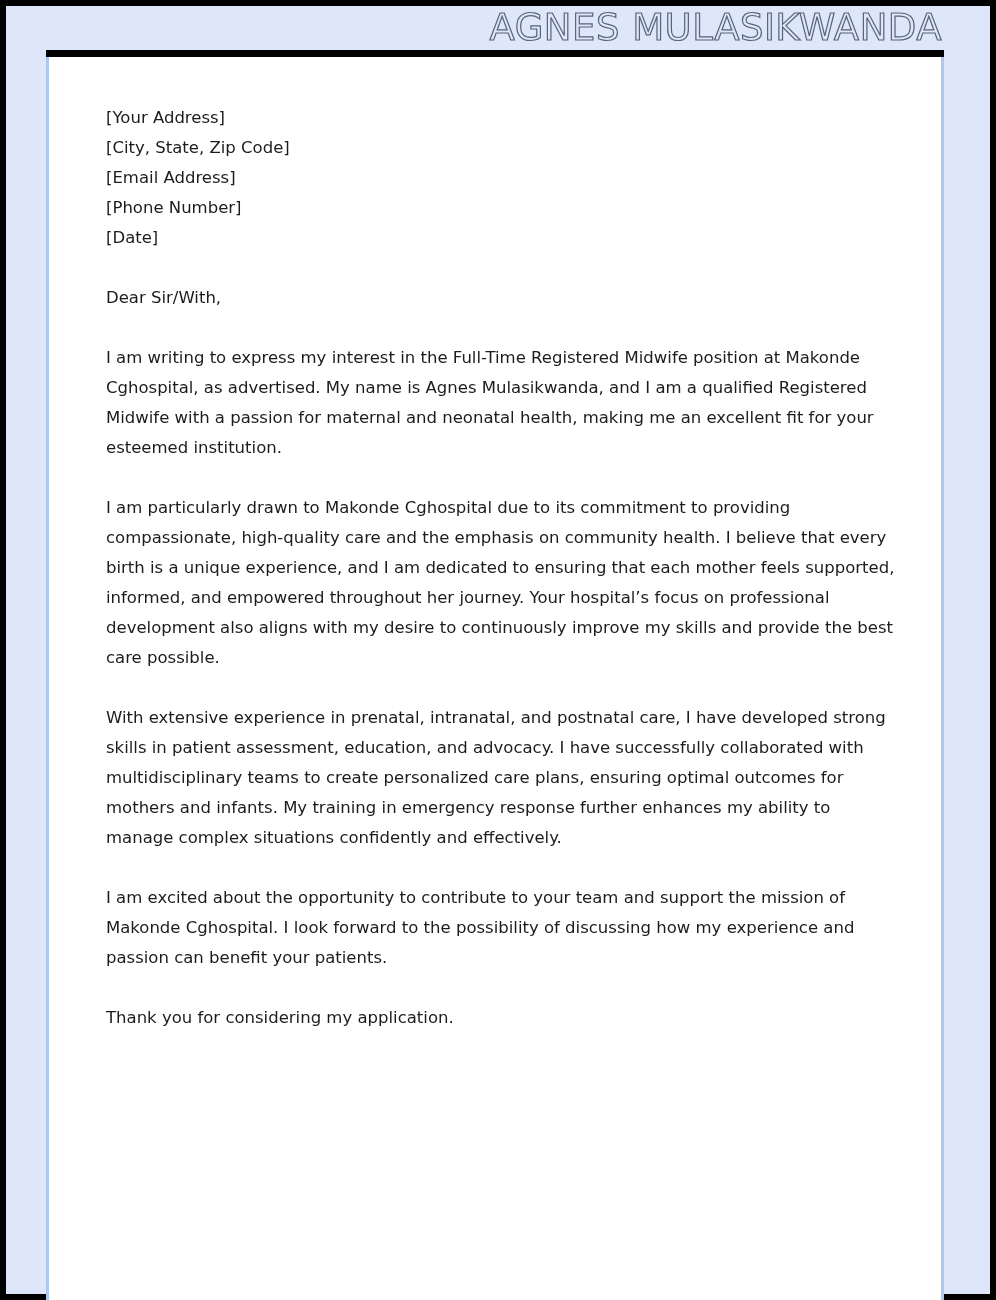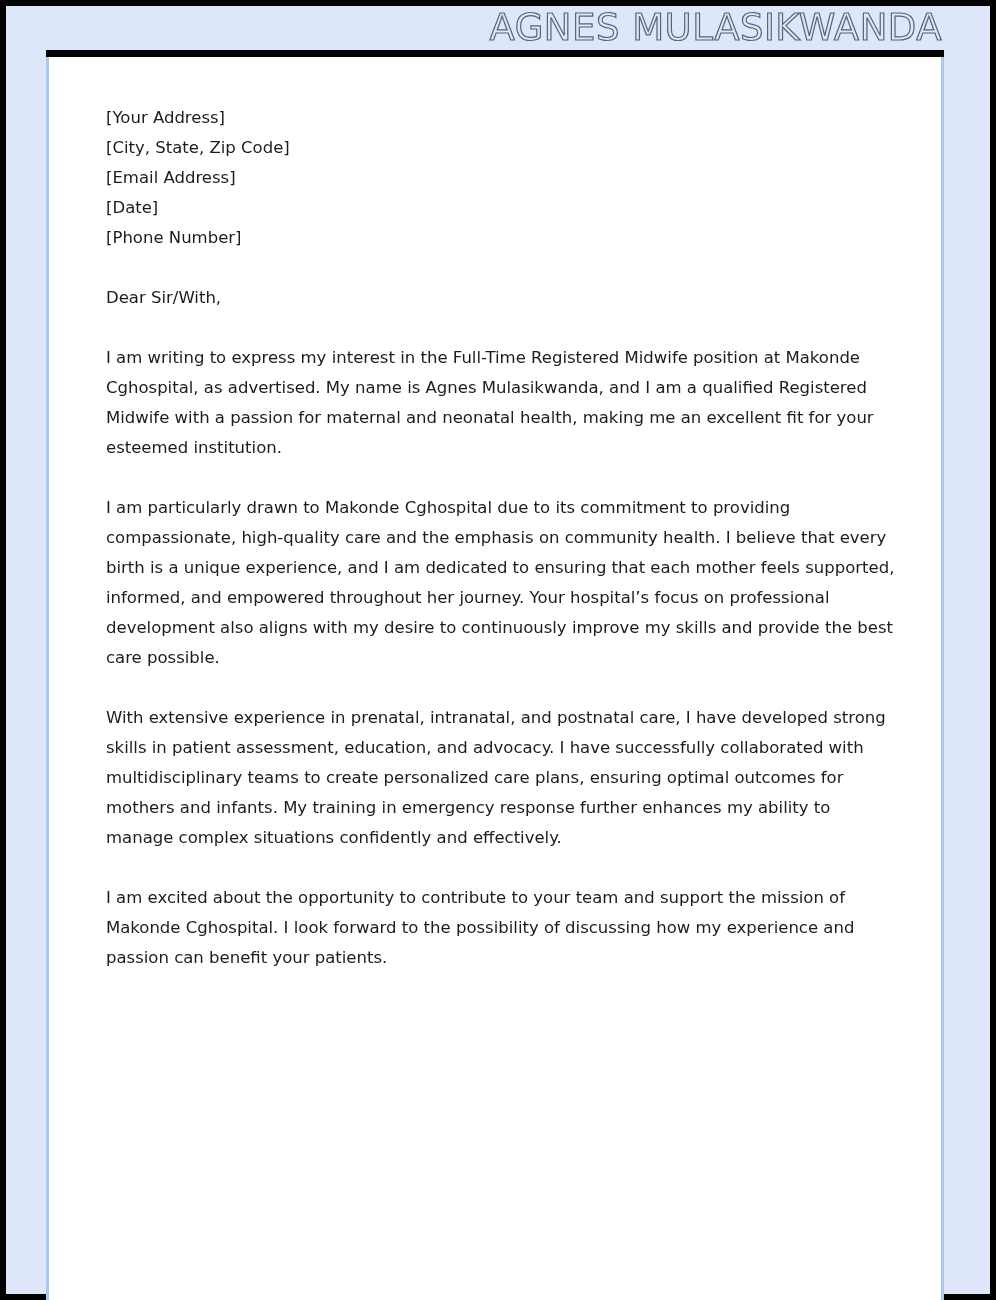--- a/index.html
+++ b/index.html
@@ -130,22 +130,22 @@
   <div class="black-bar"></div>
 
   <div class="page">
 
     <div class="letter-body">
 
       <div>
         <span class="addr-line">[Your Address]</span>
         <span class="addr-line">[City, State, Zip Code]</span>
         <span class="addr-line">[Email Address]</span>
+        <span class="addr-line">[Phone Number]</span>
         <span class="addr-line">[Date]</span>
-        <span class="addr-line">[Phone Number]</span>
       </div>
 
       <div class="gap"></div>
 
       <p class="para">Dear Sir/With,</p>
 
       <div class="gap"></div>
 
       <p class="para">I am writing to express my interest in the Full-Time Registered Midwife position at Makonde Cghospital, as advertised. My name is Agnes Mulasikwanda, and I am a qualified Registered Midwife with a passion for maternal and neonatal health, making me an excellent fit for your esteemed institution.</p>
 
@@ -156,20 +156,21 @@
       <div class="gap"></div>
 
       <p class="para">With extensive experience in prenatal, intranatal, and postnatal care, I have developed strong skills in patient assessment, education, and advocacy. I have successfully collaborated with multidisciplinary teams to create personalized care plans, ensuring optimal outcomes for mothers and infants. My training in emergency response further enhances my ability to manage complex situations confidently and effectively.</p>
 
       <div class="gap"></div>
 
       <p class="para">I am excited about the opportunity to contribute to your team and support the mission of Makonde Cghospital. I look forward to the possibility of discussing how my experience and passion can benefit your patients.</p>
 
       <div class="gap"></div>
 
+      <p class="para">Thank you for considering my application.</p>
 
       <div class="gap"></div>
 
 
     </div>
 
     <div class="watermark">Lazyapply.com</div>
 
   </div>
 </div>

